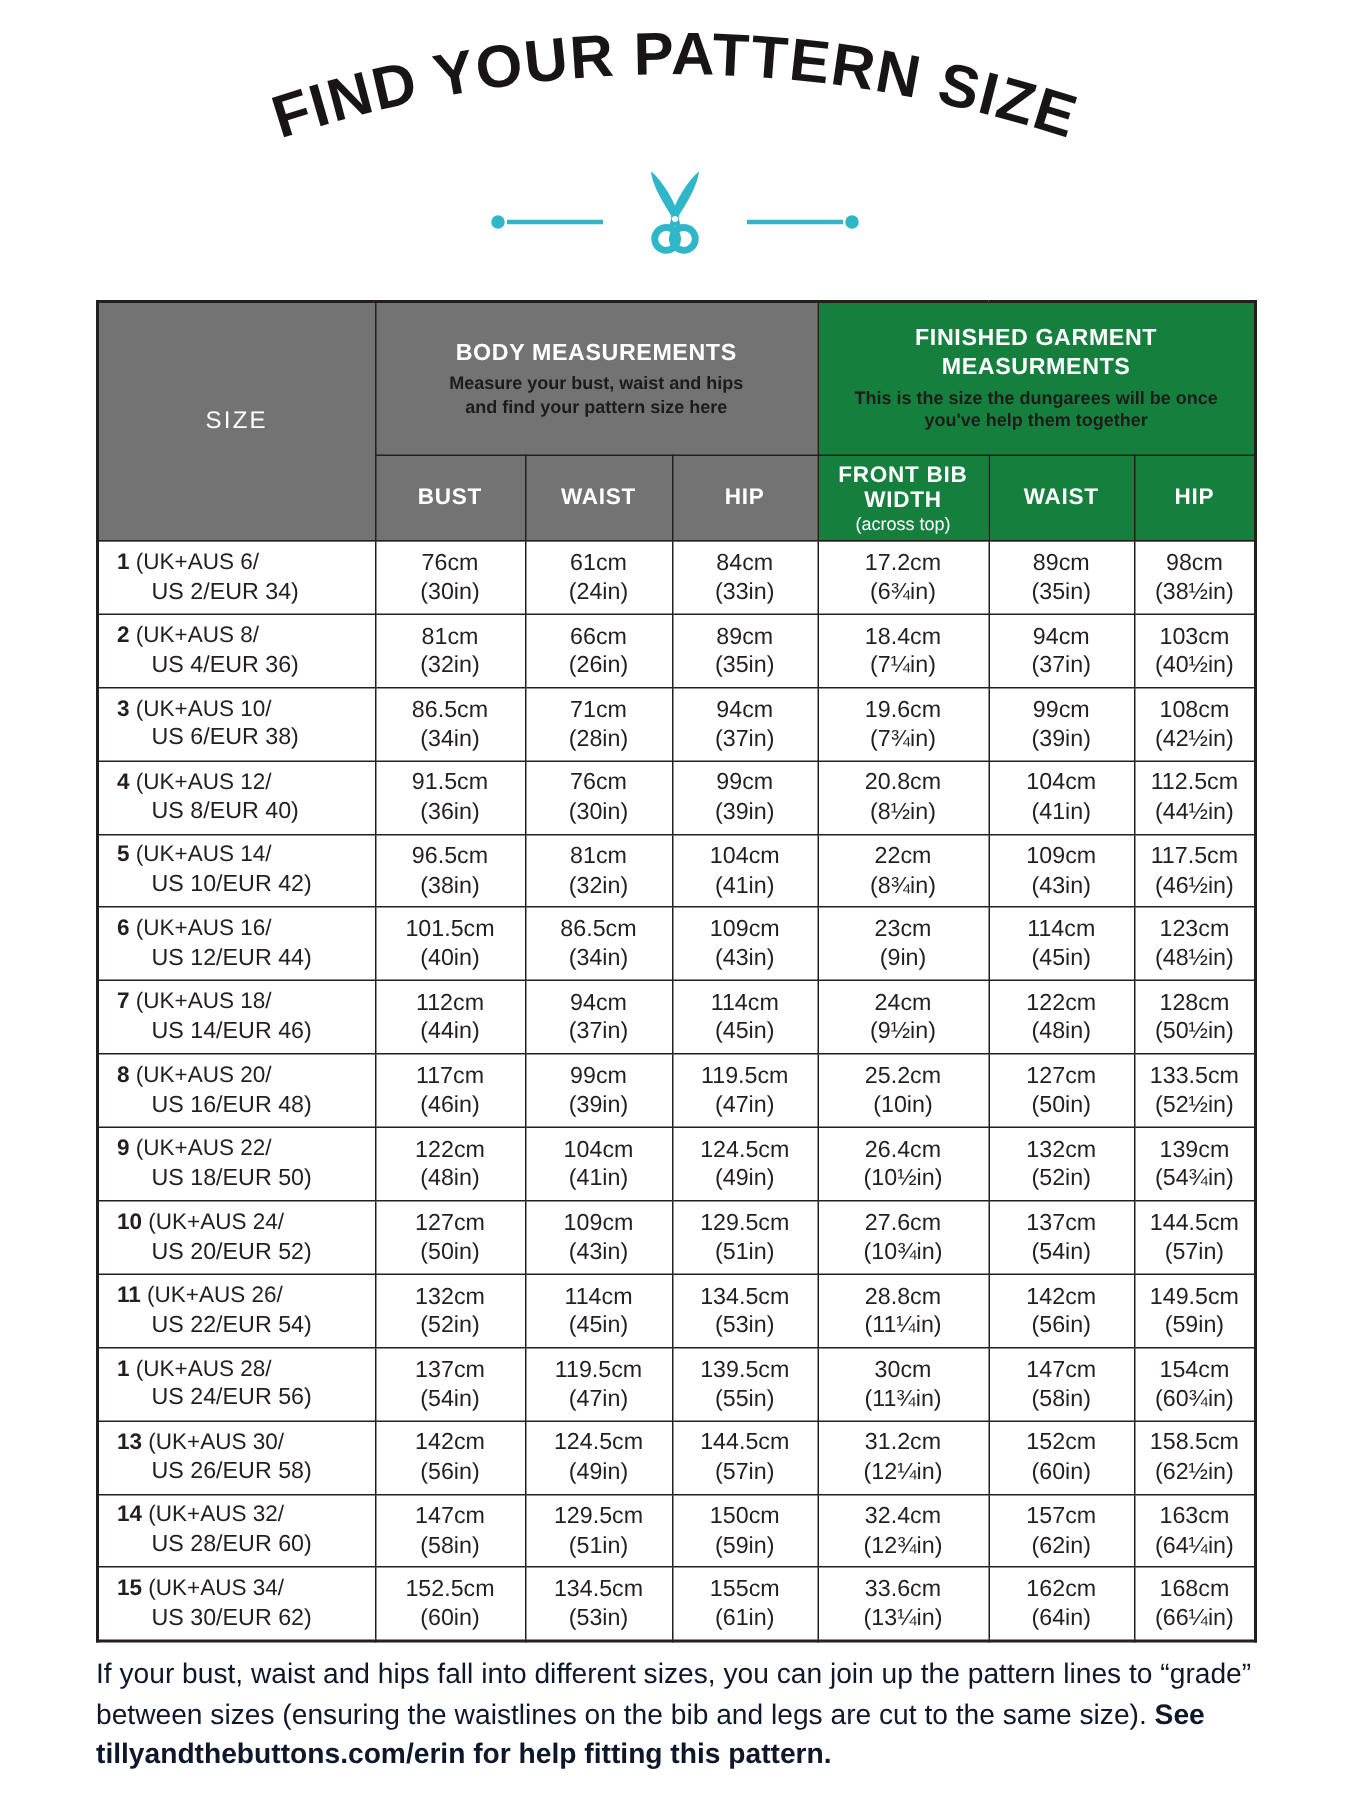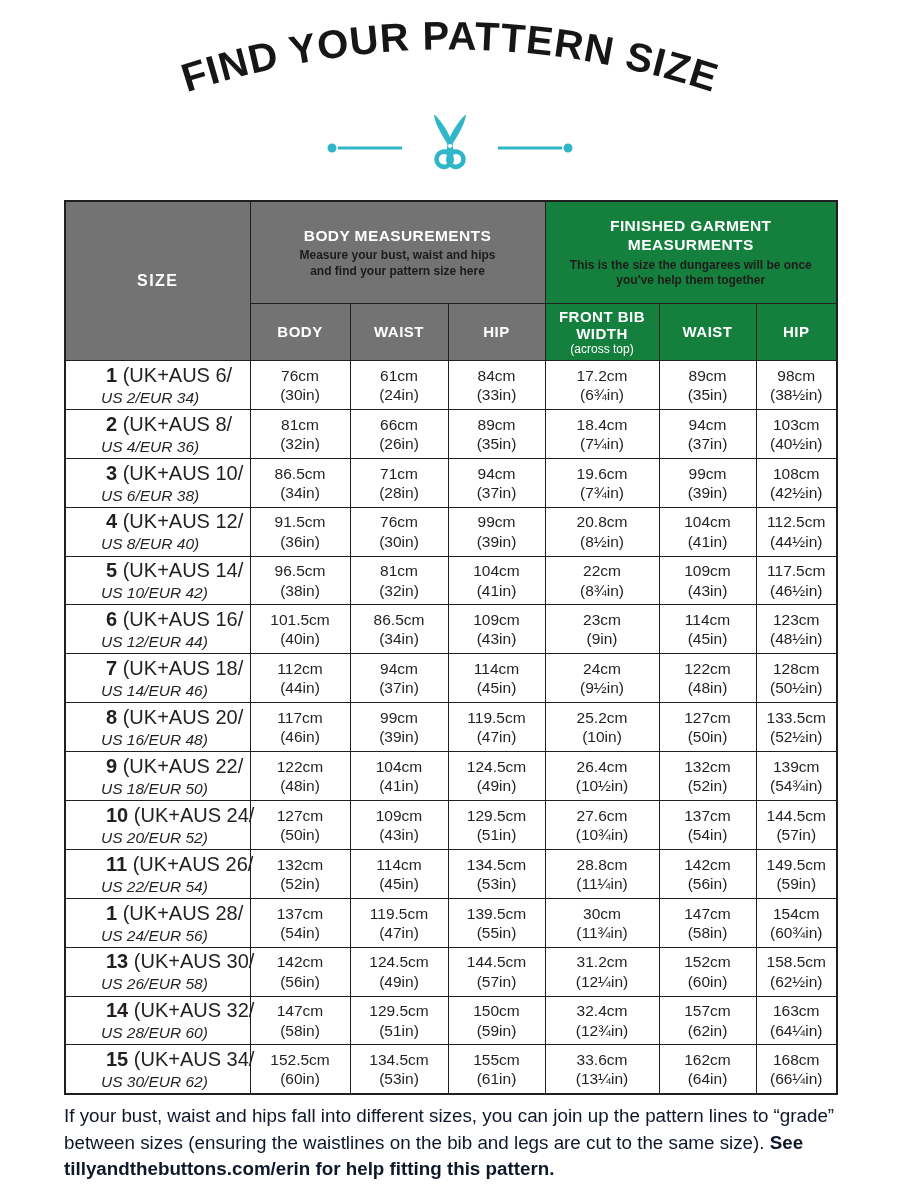--- a/index.html
+++ b/index.html
@@ -15,38 +15,38 @@
 
   
   table.size-table{position:absolute;top:200px;left:64px;width:772px;
                    border-collapse:collapse;table-layout:fixed;
                    border:2px solid #231f20;}
   .size-table th,.size-table td{border:1px solid #231f20;padding:0;}
 
   .teal{background:#737373;}
   .pink{background:#15803d;}
 
-  .size-th{color:#ffffff;font-weight:700;font-size:16px;letter-spacing:1.5px;
+  .size-th{color:#ffffff;font-weight:400;font-size:16px;letter-spacing:1.5px;
            text-align:center;vertical-align:middle;}
   .group-cell{height:101px;vertical-align:middle;text-align:center;}
   .group-title{font-weight:700;color:#ffffff;font-size:15.5px;letter-spacing:.4px;
                line-height:1.25;max-width:230px;margin:0 auto;}
   .group-sub{color:#1d1c1a;font-size:12px;line-height:1.3;margin:3px auto 0;}
   .group-sub.body-sub{max-width:200px;}
   .group-sub.garment-sub{max-width:270px;}
 
   .cols-row th{height:56px;text-align:center;vertical-align:middle;}
   .col-label{color:#ffffff;font-weight:700;font-size:15px;letter-spacing:.5px;line-height:1.15;text-align:center;}
   .col-note{color:#ffffff;font-weight:400;font-size:12px;line-height:1.1;}
 
   tbody tr{height:48.9px;}
   td.size-cell{text-align:left;vertical-align:middle;padding-left:12px;}
-  .sl1{font-size:20px;line-height:1.25;white-space:nowrap;margin-left:28px;}
+  .sl1{font-size:15px;line-height:1.25;white-space:nowrap;}
   .sl1 b{font-weight:700;}
-  .sl2{font-size:15.5px;line-height:1.25;padding-left:23px;white-space:nowrap;font-style:italic;}
+  .sl2{font-size:15.5px;line-height:1.25;padding-left:23px;white-space:nowrap;}
   td.m{text-align:center;vertical-align:middle;}
   .cm,.in{font-size:15.5px;line-height:1.24;}
 
   
   .footer{position:absolute;top:1103px;left:64px;width:782px;margin:0;
           font-size:18.8px;line-height:1.42;color:#0f172a;text-align:left;}
   .footer b{font-weight:700;}
 </style>
 </head>
 <body>
@@ -102,21 +102,21 @@
           <div class="group-title">BODY MEASUREMENTS</div>
           <div class="group-sub body-sub">Measure your bust, waist and hips and find your pattern size here</div>
         </th>
         <th class="pink group-cell" colspan="3">
           <div class="group-title">FINISHED GARMENT MEASURMENTS</div>
           <div class="group-sub garment-sub">This is the size the dungarees will be once you've help them together</div>
         </th>
       </tr>
       <tr class="cols-row">
         <th class="teal">
-          <div class="col-label">BODY</div>
+          <div class="col-label">BUST</div>
         </th>
         <th class="teal">
           <div class="col-label">WAIST</div>
         </th>
         <th class="teal">
           <div class="col-label">HIP</div>
         </th>
         <th class="pink">
           <div class="col-label">FRONT BIB WIDTH</div>
           <div class="col-note">(across top)</div>

